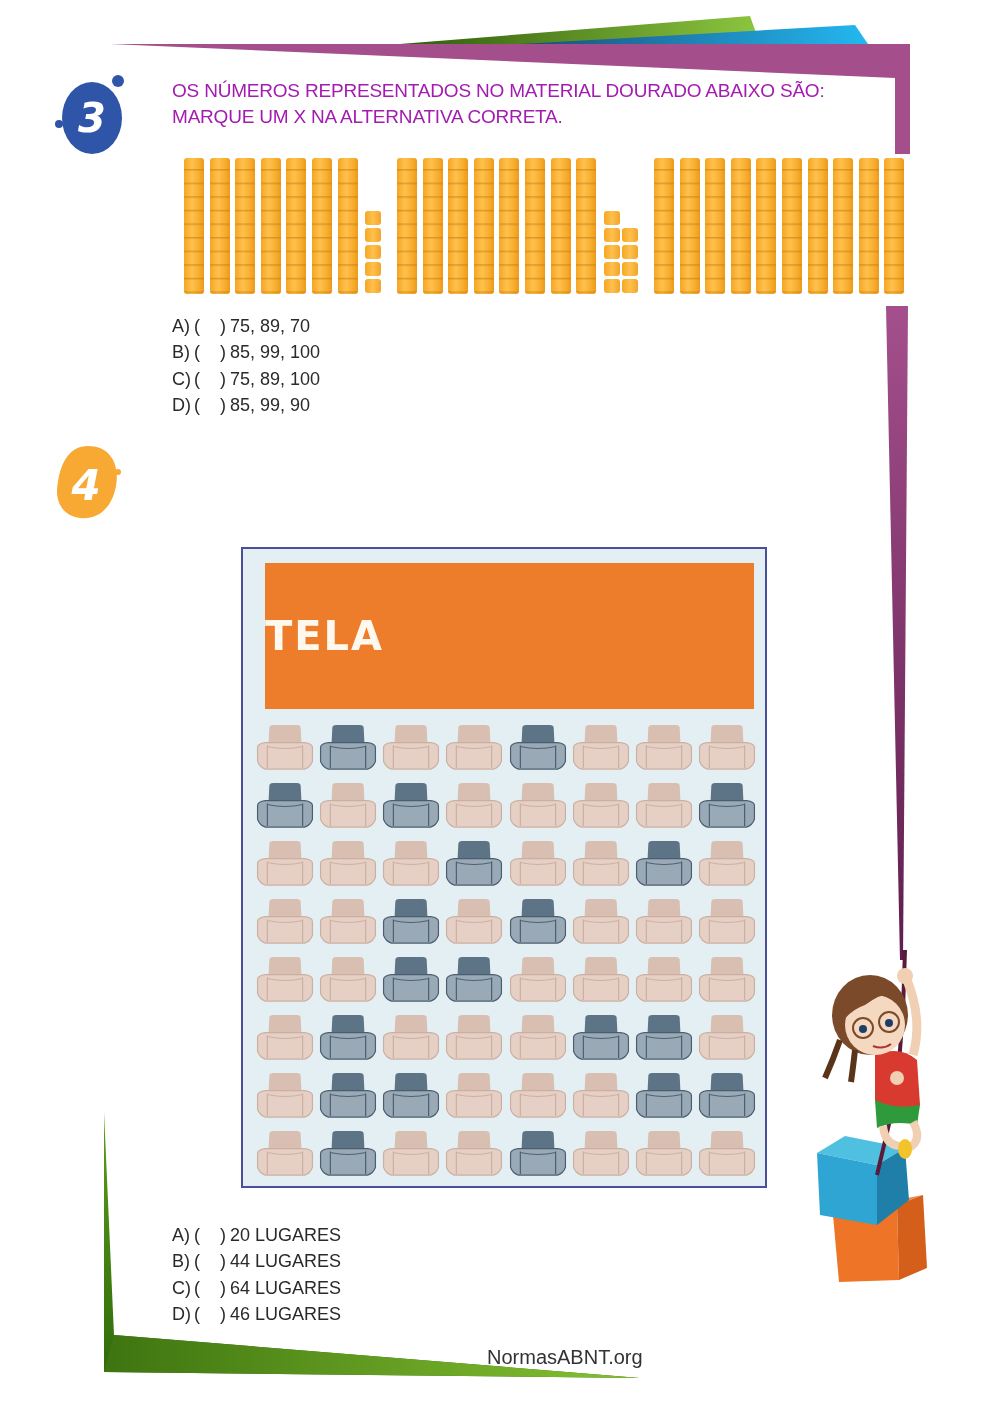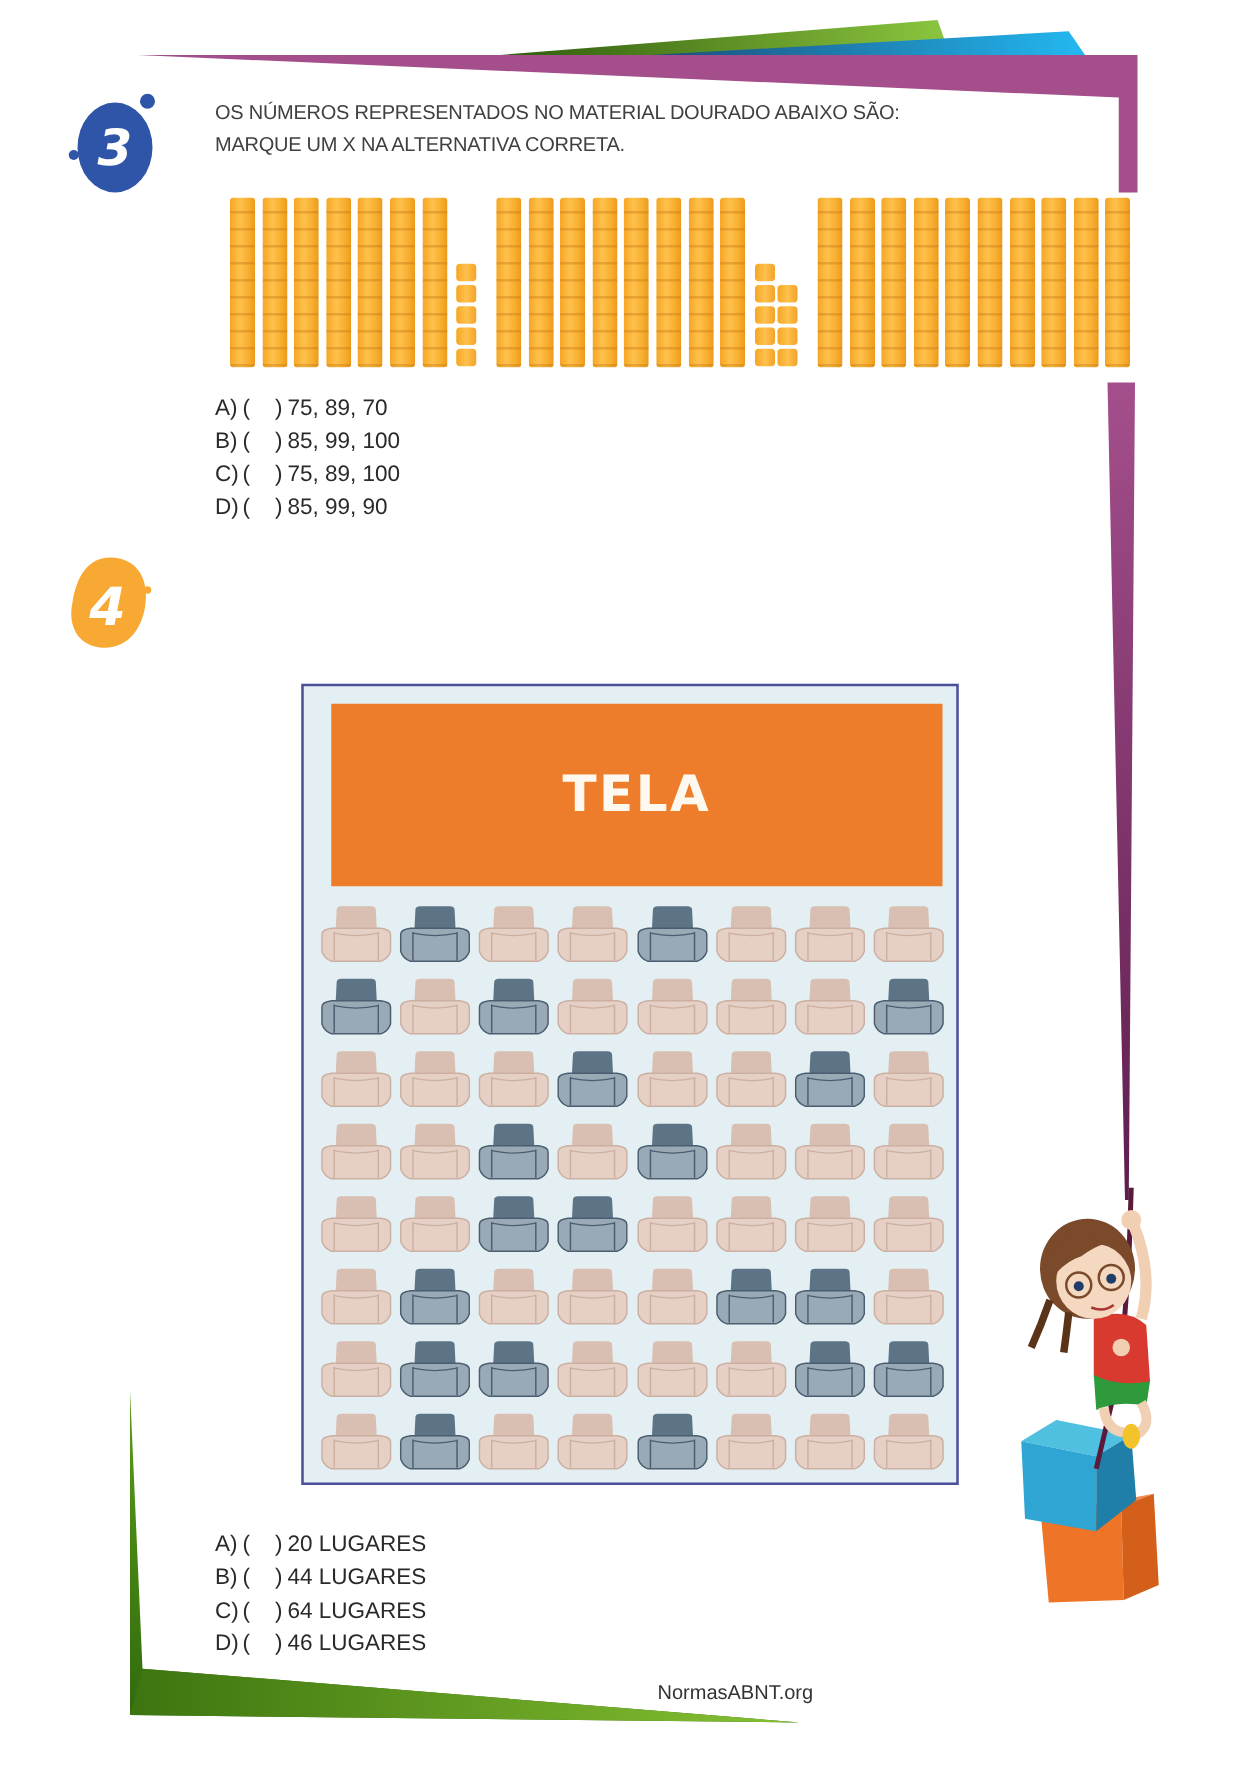--- a/index.html
+++ b/index.html
@@ -1,21 +1,21 @@
 <!DOCTYPE html>
 <html><head>
 <meta charset="utf-8">
 <style>
   html, body { margin:0; padding:0; }
   body { width:1000px; height:1414px; position:relative; background:#ffffff; overflow:hidden;
          font-family: "Liberation Sans", "DejaVu Sans", sans-serif; color:#222; }
   .abs { position:absolute; }
   .deco { position:absolute; left:0; top:0; }
 
-  .q-text { position:absolute; font-size:16px; line-height:26px; color:#404040; letter-spacing:-0.2px; }
+  .q-text { position:absolute; font-size:19px; line-height:26px; color:#a21caf; letter-spacing:-0.2px; }
   .q-text .line { display:block; white-space:nowrap; }
 
   .badge { position:absolute; }
 
   
   .md-area { position:absolute; left:180px; top:158px; width:730px; height:140px; }
   .md-group { position:absolute; top:0; height:140px; display:flex; align-items:flex-start; }
   .rod { width:20px; height:136px; margin-right:5.6px; border-radius:3px;
          background:
            repeating-linear-gradient(180deg, rgba(0,0,0,0) 0px, rgba(0,0,0,0) 10.5px, rgba(200,120,20,0.55) 11.5px, rgba(0,0,0,0) 13.6px),
@@ -28,27 +28,27 @@
   .options { position:absolute; left:172px; font-size:18px; line-height:26.3px; color:#2a2a2a; }
   .opt { display:flex; white-space:nowrap; }
   .opt .letter { width:22px; }
   .opt .paren-open { width:26px; }
   .opt .paren-close { width:10px; }
 
   
   .cinema { position:absolute; left:241px; top:547px; width:526px; height:641px;
             border:2px solid #4a4f9a; background:#e4eff3; box-sizing:border-box; }
   .screen { position:absolute; left:22px; top:14px; width:489px; height:146px; background:#ed7d2b;
-            display:flex; align-items:center; justify-content:center; }
+            display:flex; align-items:center; justify-content:flex-start; }
   .screen span { color:#fff8ee; font-weight:bold; font-size:40px; letter-spacing:2px; font-family:"DejaVu Sans", sans-serif; }
   .seats { position:absolute; left:10px; top:175px; width:506px; display:grid;
            grid-template-columns: repeat(8, 1fr); row-gap:9px; }
   .seat { width:60px; height:49px; margin:0 auto; }
 
-  .footer { position:absolute; left:487px; top:1346px; font-size:16px; color:#333;margin-left:39px; }
+  .footer { position:absolute; left:487px; top:1346px; font-size:20px; color:#333; }
 </style>
 </head>
 <body>
 
 <svg class="deco" width="1000" height="1414" viewBox="0 0 1000 1414">
   <defs>
     <linearGradient id="gGreenTop" x1="0" y1="0" x2="1" y2="0">
       <stop offset="0" stop-color="#2f5a0c"></stop>
         <stop offset="1" stop-color="#8cc63f"></stop>
     </linearGradient>

